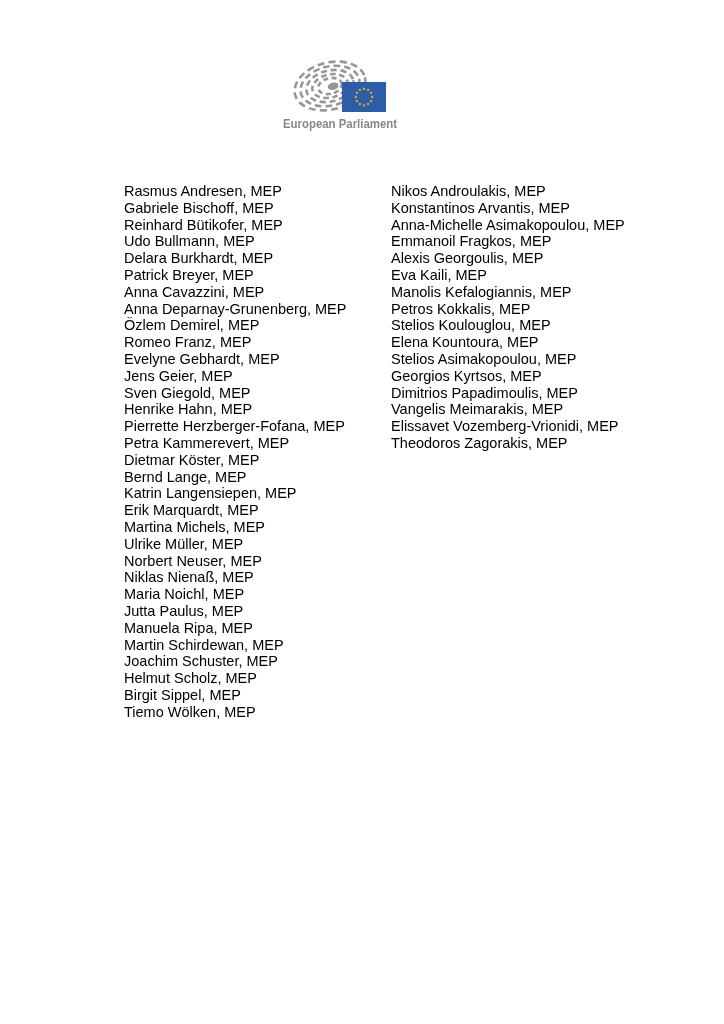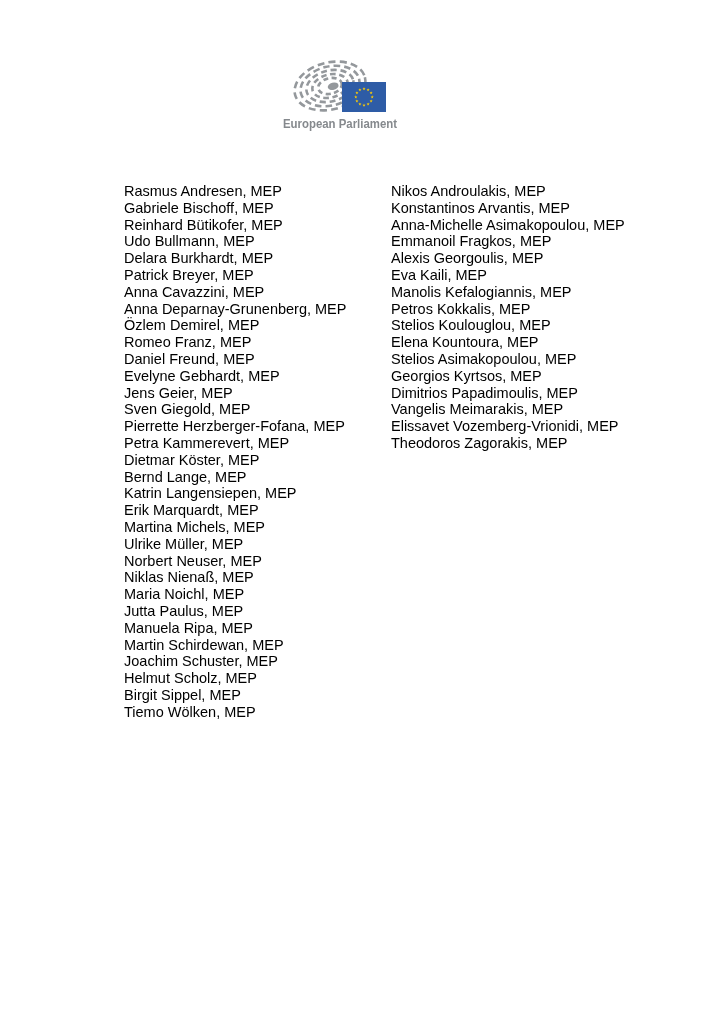--- a/index.html
+++ b/index.html
@@ -108,24 +108,24 @@
     <div class="line">Rasmus Andresen, MEP</div>
         <div class="line">Gabriele Bischoff, MEP</div>
         <div class="line">Reinhard Bütikofer, MEP</div>
         <div class="line">Udo Bullmann, MEP</div>
         <div class="line">Delara Burkhardt, MEP</div>
         <div class="line">Patrick Breyer, MEP</div>
         <div class="line">Anna Cavazzini, MEP</div>
         <div class="line">Anna Deparnay-Grunenberg, MEP</div>
         <div class="line">Özlem Demirel, MEP</div>
         <div class="line">Romeo Franz, MEP</div>
-        <div class="line">Daniel Freund, MEP</div>
         <div class="line">Evelyne Gebhardt, MEP</div>
         <div class="line">Jens Geier, MEP</div>
         <div class="line">Sven Giegold, MEP</div>
+        <div class="line">Henrike Hahn, MEP</div>
         <div class="line">Pierrette Herzberger-Fofana, MEP</div>
         <div class="line">Petra Kammerevert, MEP</div>
         <div class="line">Dietmar Köster, MEP</div>
         <div class="line">Bernd Lange, MEP</div>
         <div class="line">Katrin Langensiepen, MEP</div>
         <div class="line">Erik Marquardt, MEP</div>
         <div class="line">Martina Michels, MEP</div>
         <div class="line">Ulrike Müller, MEP</div>
         <div class="line">Norbert Neuser, MEP</div>
         <div class="line">Niklas Nienaß, MEP</div>

